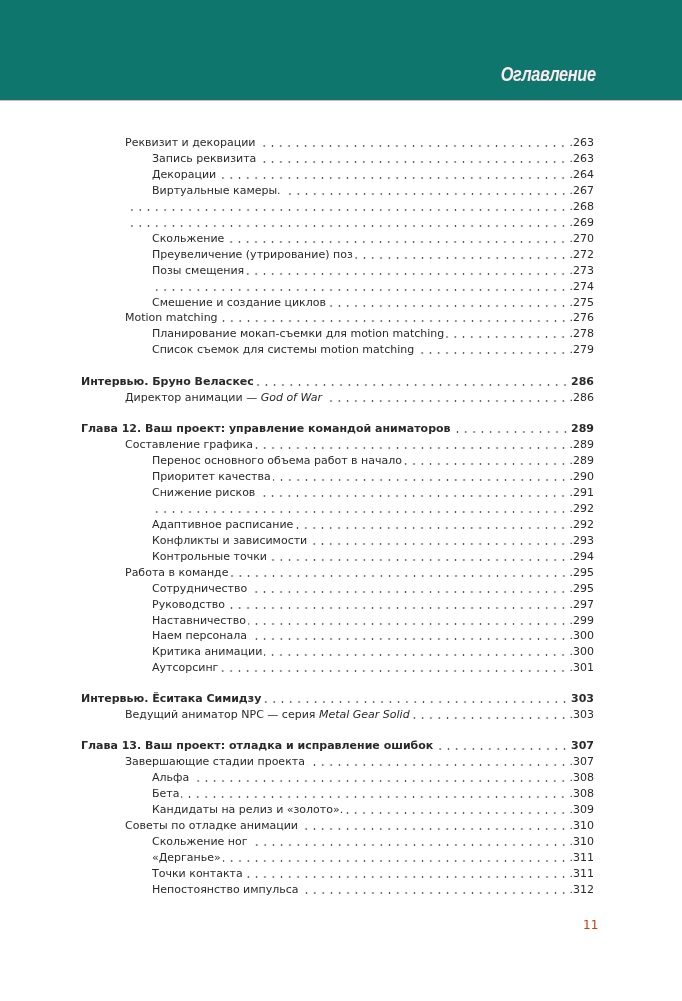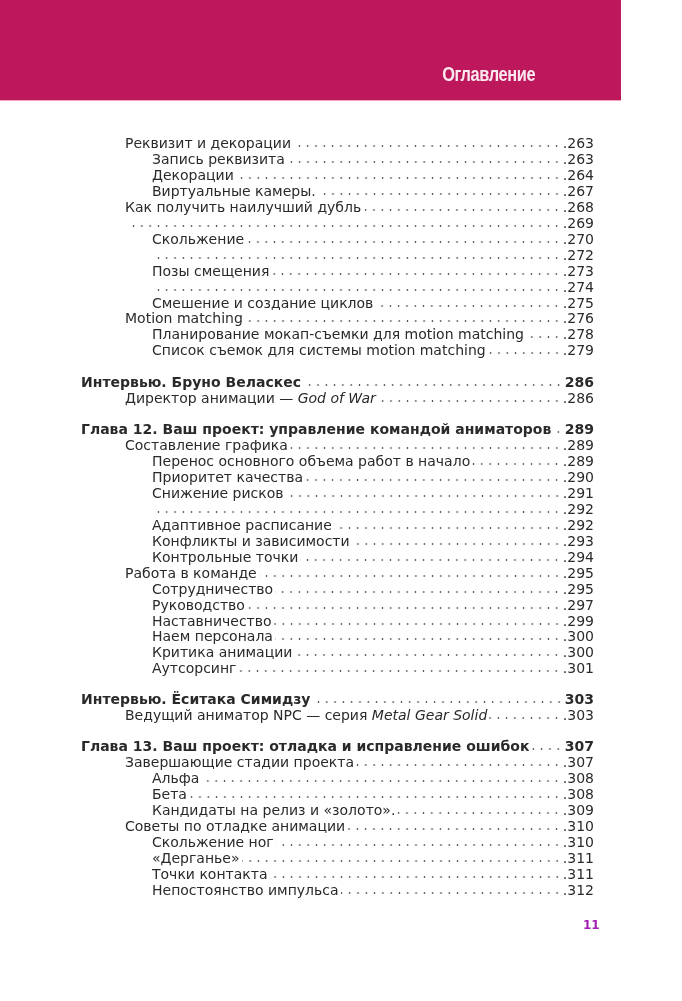--- a/index.html
+++ b/index.html
@@ -1,46 +1,46 @@
 <!DOCTYPE html>
 <html><head>
 <meta charset="utf-8">
 <style>
   html, body { margin: 0; padding: 0; }
   body {
     width: 682px; height: 1001px; background: #ffffff; position: relative; overflow: hidden;
     font-family: "DejaVu Sans", sans-serif; color: #2a2a2a;
   }
   .header {
-    position: absolute; left: 0; top: 0; width: 621px; height: 100px;
-    background: #be185d; border-bottom: 1px solid #f1a5b6;
+    position: absolute; left: 0; top: 0; width: 682px; height: 100px;
+    background: #0f766e; border-bottom: 1px solid #f1a5b6; font-style: italic;
   }
   .header-title {
     position: absolute; right: 86px; top: 62px;
     font-family: "Liberation Sans", sans-serif; font-size: 21px; font-weight: bold;
     color: #fbe9ee; letter-spacing: -0.5px; transform: scaleX(0.78); transform-origin: right center;
   }
   .toc { position: absolute; left: 0; top: 0; width: 682px; }
   .row {
     position: absolute; height: 16px; right: 88px;
-    display: flex; align-items: baseline; font-size: 14px; line-height: 16px; white-space: nowrap;
+    display: flex; align-items: baseline; font-size: 11px; line-height: 16px; white-space: nowrap;
   }
   .row.l0 { left: 81px; font-weight: bold; }
   .row.l1 { left: 125px; }
   .row.l2 { left: 152px; align-items: flex-end; }
   .row .t { flex: 0 0 auto; }
   .row .t i { font-style: italic; }
   .row .dots {
     flex: 1 1 auto; margin: 0 2px; height: 10px; align-self: center;
     background-image: radial-gradient(circle, #555 0.8px, transparent 1.1px);
     background-size: 8.3px 4px; background-position: right 6px; background-repeat: repeat-x;
   }
   .row .p { flex: 0 0 auto; text-align: right; }
   .page-number {
-    position: absolute; left: 583px; top: 918px; font-size: 12px; font-weight: bold; color: #a21caf;
+    position: absolute; left: 583px; top: 918px; font-size: 12px; font-weight: normal; color: #c2410c;
   }
 </style>
 </head>
 <body>
 
 <div class="header">
   <div class="header-title">Оглавление</div>
 </div>
 
 <div class="toc">
@@ -59,34 +59,34 @@
       <span class="t">Декорации</span>
       <span class="dots"></span>
       <span class="p">.264</span>
     </div>
   <div class="row l2" style="top:183px">
       <span class="t">Виртуальные камеры.</span>
       <span class="dots"></span>
       <span class="p">.267</span>
     </div>
   <div class="row l1" style="top:199px">
-      <span class="t">Как получить наилучший дубль</span>
       <span class="dots"></span>
       <span class="p">.268</span>
     </div>
   <div class="row l1" style="top:215px">
       <span class="dots"></span>
       <span class="p">.269</span>
     </div>
   <div class="row l2" style="top:231px">
       <span class="t">Скольжение</span>
       <span class="dots"></span>
       <span class="p">.270</span>
     </div>
   <div class="row l2" style="top:247px">
+      <span class="t">Преувеличение (утрирование) поз</span>
       <span class="dots"></span>
       <span class="p">.272</span>
     </div>
   <div class="row l2" style="top:263px">
       <span class="t">Позы смещения</span>
       <span class="dots"></span>
       <span class="p">.273</span>
     </div>
   <div class="row l2" style="top:279px">
       <span class="dots"></span>

